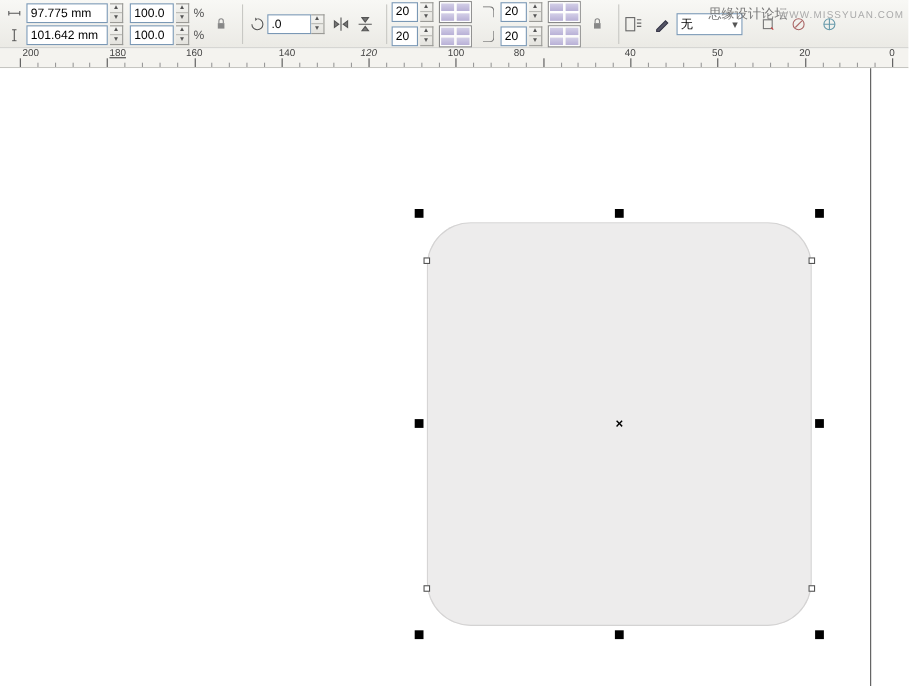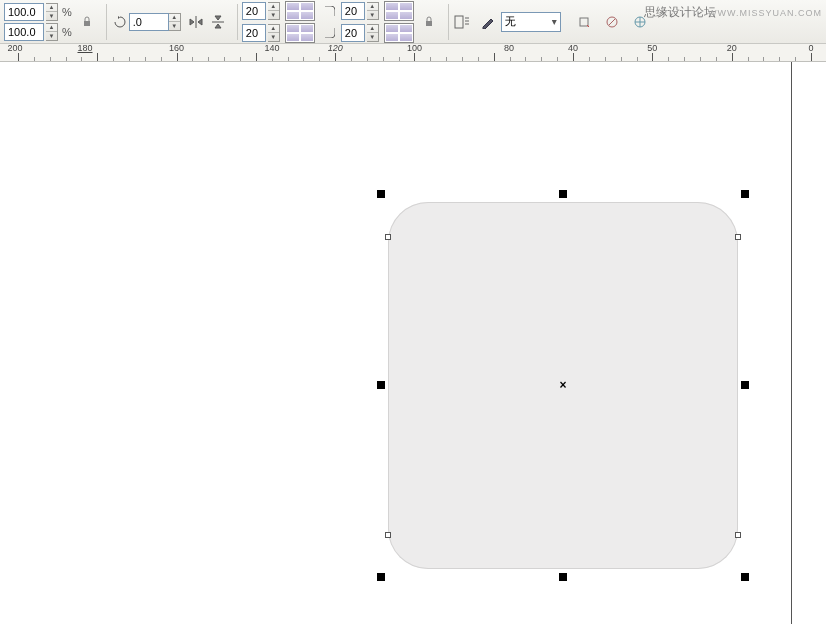--- a/index.html
+++ b/index.html
@@ -40,20 +40,52 @@
 .sel-shape { position: absolute; left: 388px; top: 140px; width: 350px; height: 367px; background: #edecec; border-radius: 40px; box-shadow: inset 0 0 0 1px #d4d3d3; }
 .handle { position: absolute; width: 8px; height: 8px; background: #000; }
 .node { position: absolute; width: 6px; height: 6px; background: #fff; border: 1px solid #555; }
 .center-x { position: absolute; font-size: 12px; color: #000; font-weight: bold; transform: translate(-50%,-50%); }
 </style>
 </head>
 <body>
 
 <div class="toolbar">
 
+  <div class="tb-group">
+    <div class="tb-col">
+      <div class="tb-row">
+        <span class="icon-btn">
+          <svg width="12" height="10" viewBox="0 0 12 10">
+              <path d="M1 5h10M1 3v4M11 3v4" stroke="#555" fill="none"></path>
+            </svg>
+        </span>
+        <div class="input-box" style="width:74px">
+          <input value="97.775 mm" style="">
+        </div>
+        <div class="spinner">
+            <div>▲</div>
+            <div>▼</div>
+          </div>
+      </div>
+      <div class="tb-row">
+        <span class="icon-btn">
+          <svg width="10" height="12" viewBox="0 0 10 12">
+              <path d="M5 1v10M3 1h4M3 11h4" stroke="#555" fill="none"></path>
+            </svg>
+        </span>
+        <div class="input-box" style="width:74px">
+          <input value="101.642 mm" style="">
+        </div>
+        <div class="spinner">
+            <div>▲</div>
+            <div>▼</div>
+          </div>
+      </div>
+    </div>
+  </div>
 
   <div class="tb-group">
     <div class="tb-col">
       <div class="tb-row">
         <div class="input-box" style="width:40px">
           <input value="100.0" style="">
         </div>
         <div class="spinner">
             <div>▲</div>
             <div>▼</div>
@@ -238,57 +270,57 @@
     </span>
   </div>
 
 </div>
 
 <span class="watermark-main">思缘设计论坛</span>
 <span class="watermark-url">WWW.MISSYUAN.COM</span>
 
 <div class="ruler-h" id="ruler-h">
     <div class="major" style="left: 18px;"></div>
-    <div class="num" style="left: 15px; margin-top: 31px;">200</div>
+    <div class="num" style="left: 28px; margin-top: 31px;">200</div>
     <div class="minor" style="left: 33.8592px;"></div>
     <div class="minor" style="left: 49.7184px;"></div>
     <div class="minor" style="left: 65.5776px;"></div>
     <div class="minor" style="left: 81.4368px;"></div>
     <div class="major" style="left: 97.296px;"></div>
-    <div class="num" style="left: 85px; text-decoration: underline;">180</div>
+    <div class="num" style="left: 107px; text-decoration: underline;">180</div>
     <div class="minor" style="left: 113.155px;"></div>
     <div class="minor" style="left: 129.014px;"></div>
     <div class="minor" style="left: 144.874px;"></div>
     <div class="minor" style="left: 160.733px;"></div>
     <div class="major" style="left: 176.592px;"></div>
     <div class="num" style="left: 176.592px;">160</div>
     <div class="minor" style="left: 192.451px;"></div>
     <div class="minor" style="left: 208.31px;"></div>
     <div class="minor" style="left: 224.17px;"></div>
     <div class="minor" style="left: 240.029px;"></div>
     <div class="major" style="left: 255.888px;"></div>
-    <div class="num" style="left: 272px;">140</div>
+    <div class="num" style="left: 261px;">140</div>
     <div class="minor" style="left: 271.747px;"></div>
     <div class="minor" style="left: 287.606px;"></div>
     <div class="minor" style="left: 303.466px;"></div>
     <div class="minor" style="left: 319.325px;"></div>
     <div class="major" style="left: 335.184px;"></div>
     <div class="num" style="left: 335.184px; font-style: italic;">120</div>
     <div class="minor" style="left: 351.043px;"></div>
     <div class="minor" style="left: 366.902px;"></div>
     <div class="minor" style="left: 382.762px;"></div>
     <div class="minor" style="left: 398.621px;"></div>
     <div class="major" style="left: 414.48px;"></div>
     <div class="num" style="left: 414.48px;">100</div>
     <div class="minor" style="left: 430.339px;"></div>
     <div class="minor" style="left: 446.198px;"></div>
     <div class="minor" style="left: 462.058px;"></div>
     <div class="minor" style="left: 477.917px;"></div>
     <div class="major" style="left: 493.776px;"></div>
-    <div class="num" style="left: 509px; text-align: right;">80</div>
+    <div class="num" style="left: 472px; text-align: right;">80</div>
     <div class="minor" style="left: 509.635px;"></div>
     <div class="minor" style="left: 525.494px;"></div>
     <div class="minor" style="left: 541.354px;"></div>
     <div class="minor" style="left: 557.213px;"></div>
     <div class="major" style="left: 573.072px;"></div>
     <div class="num" style="left: 573.072px;">40</div>
     <div class="minor" style="left: 588.931px;"></div>
     <div class="minor" style="left: 604.79px;"></div>
     <div class="minor" style="left: 620.65px;"></div>
     <div class="minor" style="left: 636.509px;"></div>

